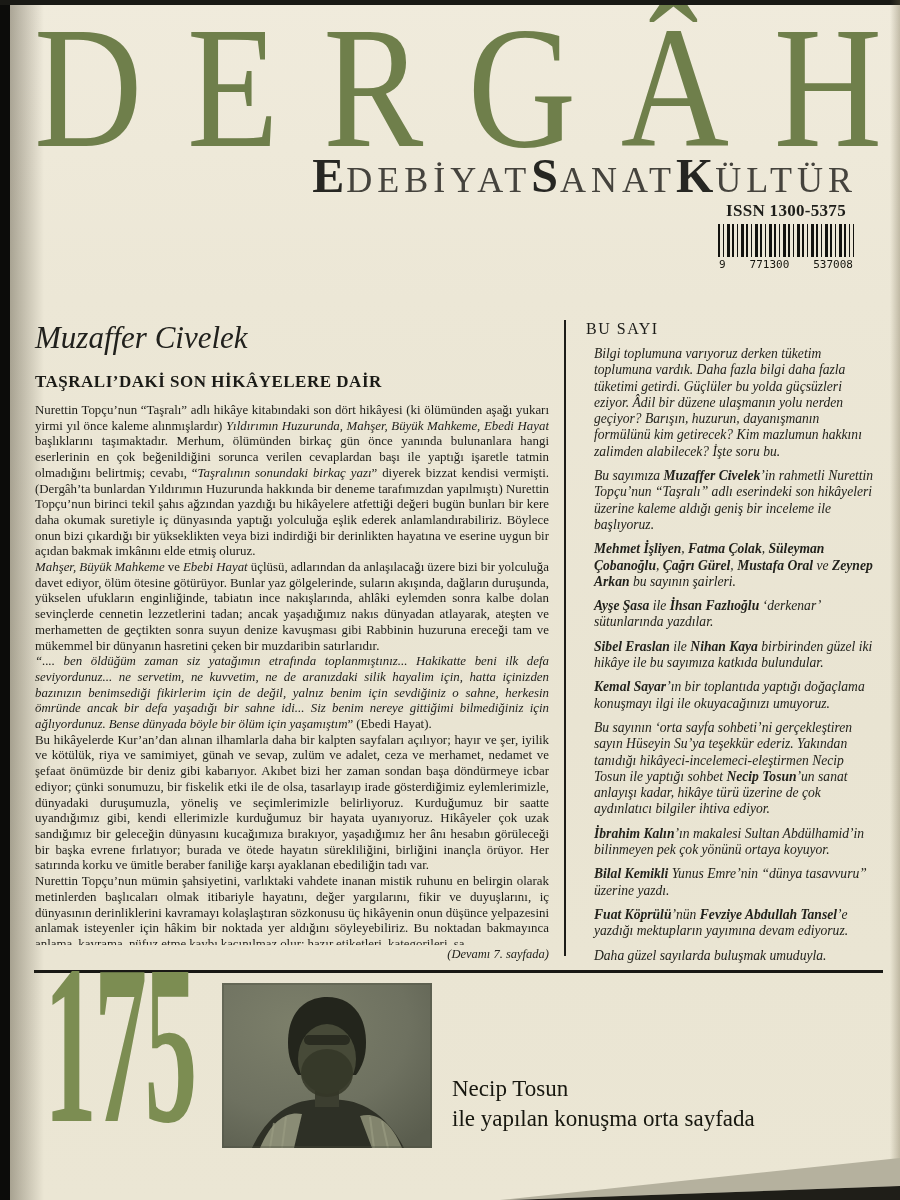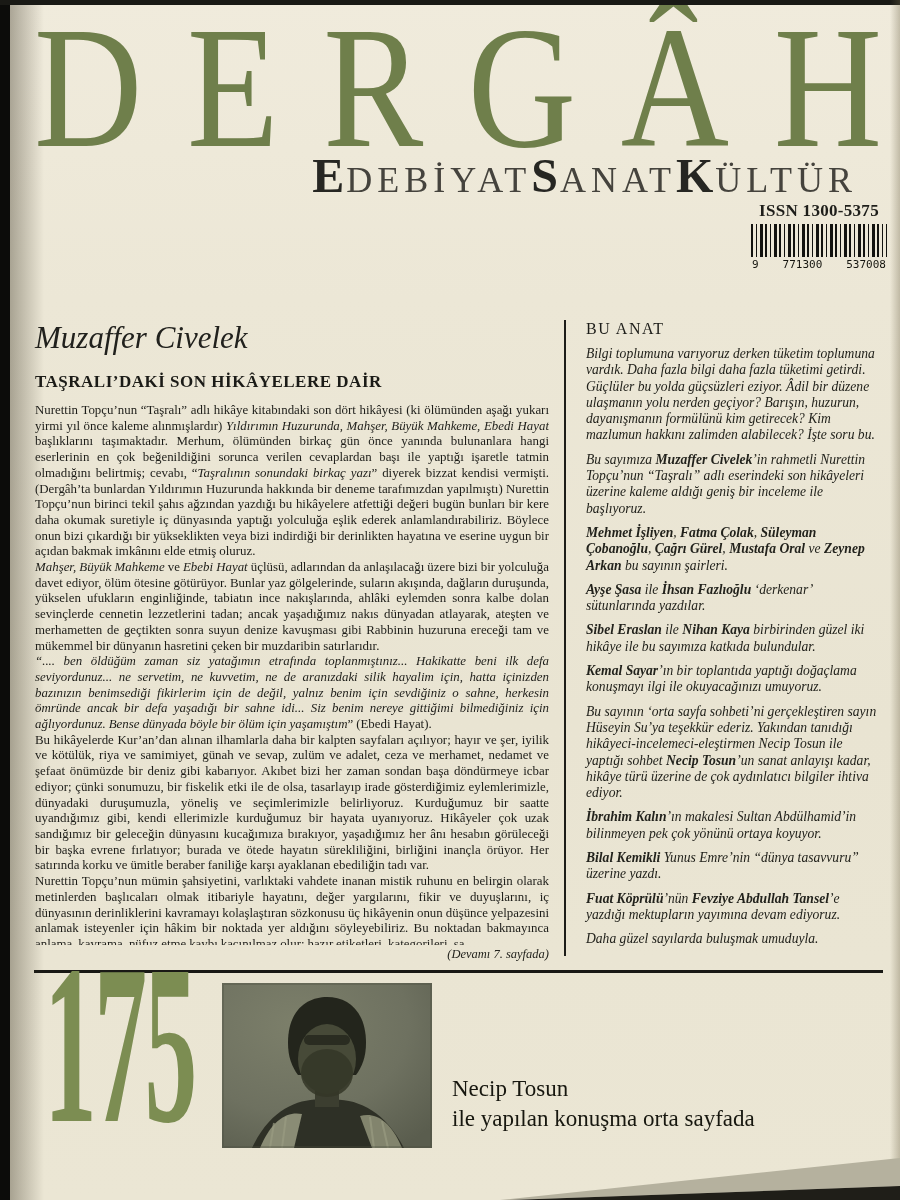--- a/index.html
+++ b/index.html
@@ -33,21 +33,21 @@
     transform:scaleY(1.16);transform-origin:top left;
   }
   .subtitle{
     position:absolute;left:35px;top:148px;width:822px;
     display:flex;justify-content:flex-end;align-items:baseline;
   }
   .subtitle .word{white-space:nowrap;}
   .subtitle .initial{font-size:48px;font-weight:bold;color:#262622;letter-spacing:2px;}
   .subtitle .rest{font-size:36px;color:#45433d;letter-spacing:5px;}
   
-  .issn-block{position:absolute;left:751px;top:201px;width:136px;text-align:center;}
+  .issn-block{position:absolute;left:718px;top:201px;width:136px;text-align:center;}
   .issn{font-size:17px;font-weight:bold;letter-spacing:.3px;color:#1e1e1a;}
   .barcode{margin-top:3px;height:33px;
     background:repeating-linear-gradient(90deg,
       #13130f 0px,#13130f 2px,transparent 2px,transparent 5px,
       #13130f 5px,#13130f 6px,transparent 6px,transparent 9px,
       #13130f 9px,#13130f 12px,transparent 12px,transparent 14px);}
   .barcode-nums{display:flex;justify-content:space-between;margin-top:1px;padding:0 1px;
     font-family:"DejaVu Sans Mono",monospace;font-size:11px;color:#15150f;}
   
   .author{position:absolute;left:35px;top:320px;font-style:italic;font-size:31px;color:#21211d;}
@@ -57,21 +57,21 @@
     font-size:12.9px;line-height:15.7px;text-align:justify;word-spacing:-.3px;}
   .article-body p{margin:0;}
   .it{font-style:italic;margin-top:28px;}
   .bd{font-weight:bold;}
   .continuation{position:absolute;left:35px;top:947px;width:514px;text-align:right;
     font-style:italic;font-size:12.5px;color:#23231d;}
   
   .col-rule{position:absolute;left:564px;top:320px;width:2px;height:636px;background:#1d1d19;}
   .right-col{position:absolute;left:586px;top:320px;width:296px;}
   .bu-sayi-heading{font-size:16px;letter-spacing:1.5px;color:#1d1d19;}
-  .right-col .paras p{margin:8px 0 0;font-style:italic;font-size:13.6px;line-height:16.3px;color:#22221c;}
+  .right-col .paras p{margin:8px 8px 0;font-style:italic;font-size:13.6px;line-height:16.3px;color:#22221c;}
   
   .h-rule{position:absolute;left:34px;top:970px;width:849px;height:3px;background:#191915;}
   
   .issue-number{position:absolute;left:44px;top:931px;
     font-size:165px;font-weight:bold;line-height:1;letter-spacing:-4px;color:#7c8d52;
     transform:scale(0.64,1.38);transform-origin:top left;}
   .photo{position:absolute;left:222px;top:983px;width:210px;height:165px;}
   .photo svg{display:block;width:100%;height:100%;}
   .headline{position:absolute;left:452px;top:970px;font-size:38px;line-height:49px;color:#13130e;}
   .caption{position:absolute;left:452px;top:1074px;font-size:23px;line-height:30px;color:#17170f;}
@@ -112,21 +112,21 @@
       <p><span>Nurettin Topçu’nun “Taşralı” adlı hikâye kitabındaki son dört hikâyesi (ki ölümünden aşağı yukarı yirmi yıl önce kaleme alınmışlardır) </span><span class="it">Yıldırımın Huzurunda, Mahşer, Büyük Mahkeme, Ebedi Hayat</span><span> başlıklarını taşımaktadır. Merhum, ölümünden birkaç gün önce yanında bulunanlara hangi eserlerinin en çok beğenildiğini sorunca verilen cevaplardan başı ile yaptığı işaretle tatmin olmadığını belirtmiş; cevabı, “</span><span class="it">Taşralının sonundaki birkaç yazı</span><span>” diyerek bizzat kendisi vermişti. (Dergâh’ta bunlardan Yıldırımın Huzurunda hakkında bir deneme tarafımızdan yapılmıştı) Nurettin Topçu’nun birinci tekil şahıs ağzından yazdığı bu hikâyelere atfettiği değeri bugün bunları bir kere daha okumak suretiyle iç dünyasında yaptığı yolculuğa eşlik ederek anlamlandırabiliriz. Böylece onun bizi çıkardığı bir yükseklikten veya bizi indirdiği bir derinlikten hayatına ve eserine uygun bir açıdan bakmak imkânını elde etmiş oluruz.</span></p>
       <p><span class="it">Mahşer, Büyük Mahkeme</span><span> ve </span><span class="it">Ebebi Hayat</span><span> üçlüsü, adlarından da anlaşılacağı üzere bizi bir yolculuğa davet ediyor, ölüm ötesine götürüyor. Bunlar yaz gölgelerinde, suların akışında, dağların duruşunda, yükselen ufukların enginliğinde, tabiatın ince nakışlarında, ahlâki eylemden sonra kalbe dolan sevinçlerde cennetin lezzetlerini tadan; ancak yaşadığımız nakıs dünyadan atlayarak, ateşten ve merhametten de geçtikten sonra suyun denize kavuşması gibi Rabbinin huzuruna ereceği tam ve mükemmel bir dünyanın hasretini çeken bir muzdaribin satırlarıdır.</span></p>
       <p><span class="it">“.... ben öldüğüm zaman siz yatağımın etrafında toplanmıştınız... Hakikatte beni ilk defa seviyordunuz... ne servetim, ne kuvvetim, ne de aranızdaki silik hayalim için, hatta içinizden bazınızın benimsediği fikirlerim için de değil, yalnız benim için sevdiğiniz o sahne, herkesin ömründe ancak bir defa yaşadığı bir sahne idi... Siz benim nereye gittiğimi bilmediğiniz için ağlıyordunuz. Bense dünyada böyle bir ölüm için yaşamıştım</span><span>” (Ebedi Hayat).</span></p>
       <p><span>Bu hikâyelerde Kur’an’dan alınan ilhamlarla daha bir kalpten sayfaları açılıyor; hayır ve şer, iyilik ve kötülük, riya ve samimiyet, günah ve sevap, zulüm ve adalet, ceza ve merhamet, nedamet ve şefaat önümüzde bir deniz gibi kabarıyor. Akıbet bizi her zaman sondan başa döndürmeye icbar ediyor; çünki sonumuzu, bir fiskelik etki ile de olsa, tasarlayıp irade gösterdiğimiz eylemlerimizle, dünyadaki duruşumuzla, yöneliş ve seçimlerimizle belirliyoruz. Kurduğumuz bir saatte uyandığımız gibi, kendi ellerimizle kurduğumuz bir hayata uyanıyoruz. Hikâyeler çok uzak sandığımız bir geleceğin dünyasını kucağımıza bırakıyor, yaşadığımız her ânı hesabın görüleceği bir başka evrene fırlatıyor; burada ve ötede hayatın sürekliliğini, birliğini inançla örüyor. Her satırında korku ve ümitle beraber faniliğe karşı ayaklanan ebediliğin tadı var.</span></p>
       <p><span>Nurettin Topçu’nun mümin şahsiyetini, varlıktaki vahdete inanan mistik ruhunu en belirgin olarak metinlerden başlıcaları olmak itibariyle hayatını, değer yargılarını, fikir ve duyuşlarını, iç dünyasının derinliklerini kavramayı kolaşlaştıran sözkonusu üç hikâyenin onun düşünce yelpazesini anlamak isteyenler için hâkim bir noktada yer aldığını söyleyebiliriz. Bu noktadan bakmayınca anlama, kavrama, nüfuz etme kaybı kaçınılmaz olur; hazır etiketleri, kategorileri, sa-</span></p>
     </div>
   <div class="continuation">(Devamı 7. sayfada)</div>
 
   <div class="col-rule"></div>
   <div class="right-col">
-    <div class="bu-sayi-heading">BU ANAT</div>
+    <div class="bu-sayi-heading">BU SAYI</div>
     <div class="paras">
         <p><span>Bilgi toplumuna varıyoruz derken tüketim toplumuna vardık. Daha fazla bilgi daha fazla tüketimi getirdi. Güçlüler bu yolda güçsüzleri eziyor. Âdil bir düzene ulaşmanın yolu nerden geçiyor? Barışın, huzurun, dayanışmanın formülünü kim getirecek? Kim mazlumun hakkını zalimden alabilecek? İşte soru bu.</span></p>
         <p><span>Bu sayımıza </span><span class="bd">Muzaffer Civelek</span><span>’in rahmetli Nurettin Topçu’nun “Taşralı” adlı eserindeki son hikâyeleri üzerine kaleme aldığı geniş bir inceleme ile başlıyoruz.</span></p>
         <p><span class="bd">Mehmet İşliyen</span><span>, </span><span class="bd">Fatma Çolak</span><span>, </span><span class="bd">Süleyman Çobanoğlu</span><span>, </span><span class="bd">Çağrı Gürel</span><span>, </span><span class="bd">Mustafa Oral</span><span> ve </span><span class="bd">Zeynep Arkan</span><span> bu sayının şairleri.</span></p>
         <p><span class="bd">Ayşe Şasa</span><span> ile </span><span class="bd">İhsan Fazlıoğlu</span><span> ‘derkenar’ sütunlarında yazdılar.</span></p>
         <p><span class="bd">Sibel Eraslan</span><span> ile </span><span class="bd">Nihan Kaya</span><span> birbirinden güzel iki hikâye ile bu sayımıza katkıda bulundular.</span></p>
         <p><span class="bd">Kemal Sayar</span><span>’ın bir toplantıda yaptığı doğaçlama konuşmayı ilgi ile okuyacağınızı umuyoruz.</span></p>
         <p><span>Bu sayının ‘orta sayfa sohbeti’ni gerçekleştiren sayın Hüseyin Su’ya teşekkür ederiz. Yakından tanıdığı hikâyeci-incelemeci-eleştirmen Necip Tosun ile yaptığı sohbet </span><span class="bd">Necip Tosun</span><span>’un sanat anlayışı kadar, hikâye türü üzerine de çok aydınlatıcı bilgiler ihtiva ediyor.</span></p>
         <p><span class="bd">İbrahim Kalın</span><span>’ın makalesi Sultan Abdülhamid’in bilinmeyen pek çok yönünü ortaya koyuyor.</span></p>
         <p><span class="bd">Bilal Kemikli</span><span> Yunus Emre’nin “dünya tasavvuru” üzerine yazdı.</span></p>

